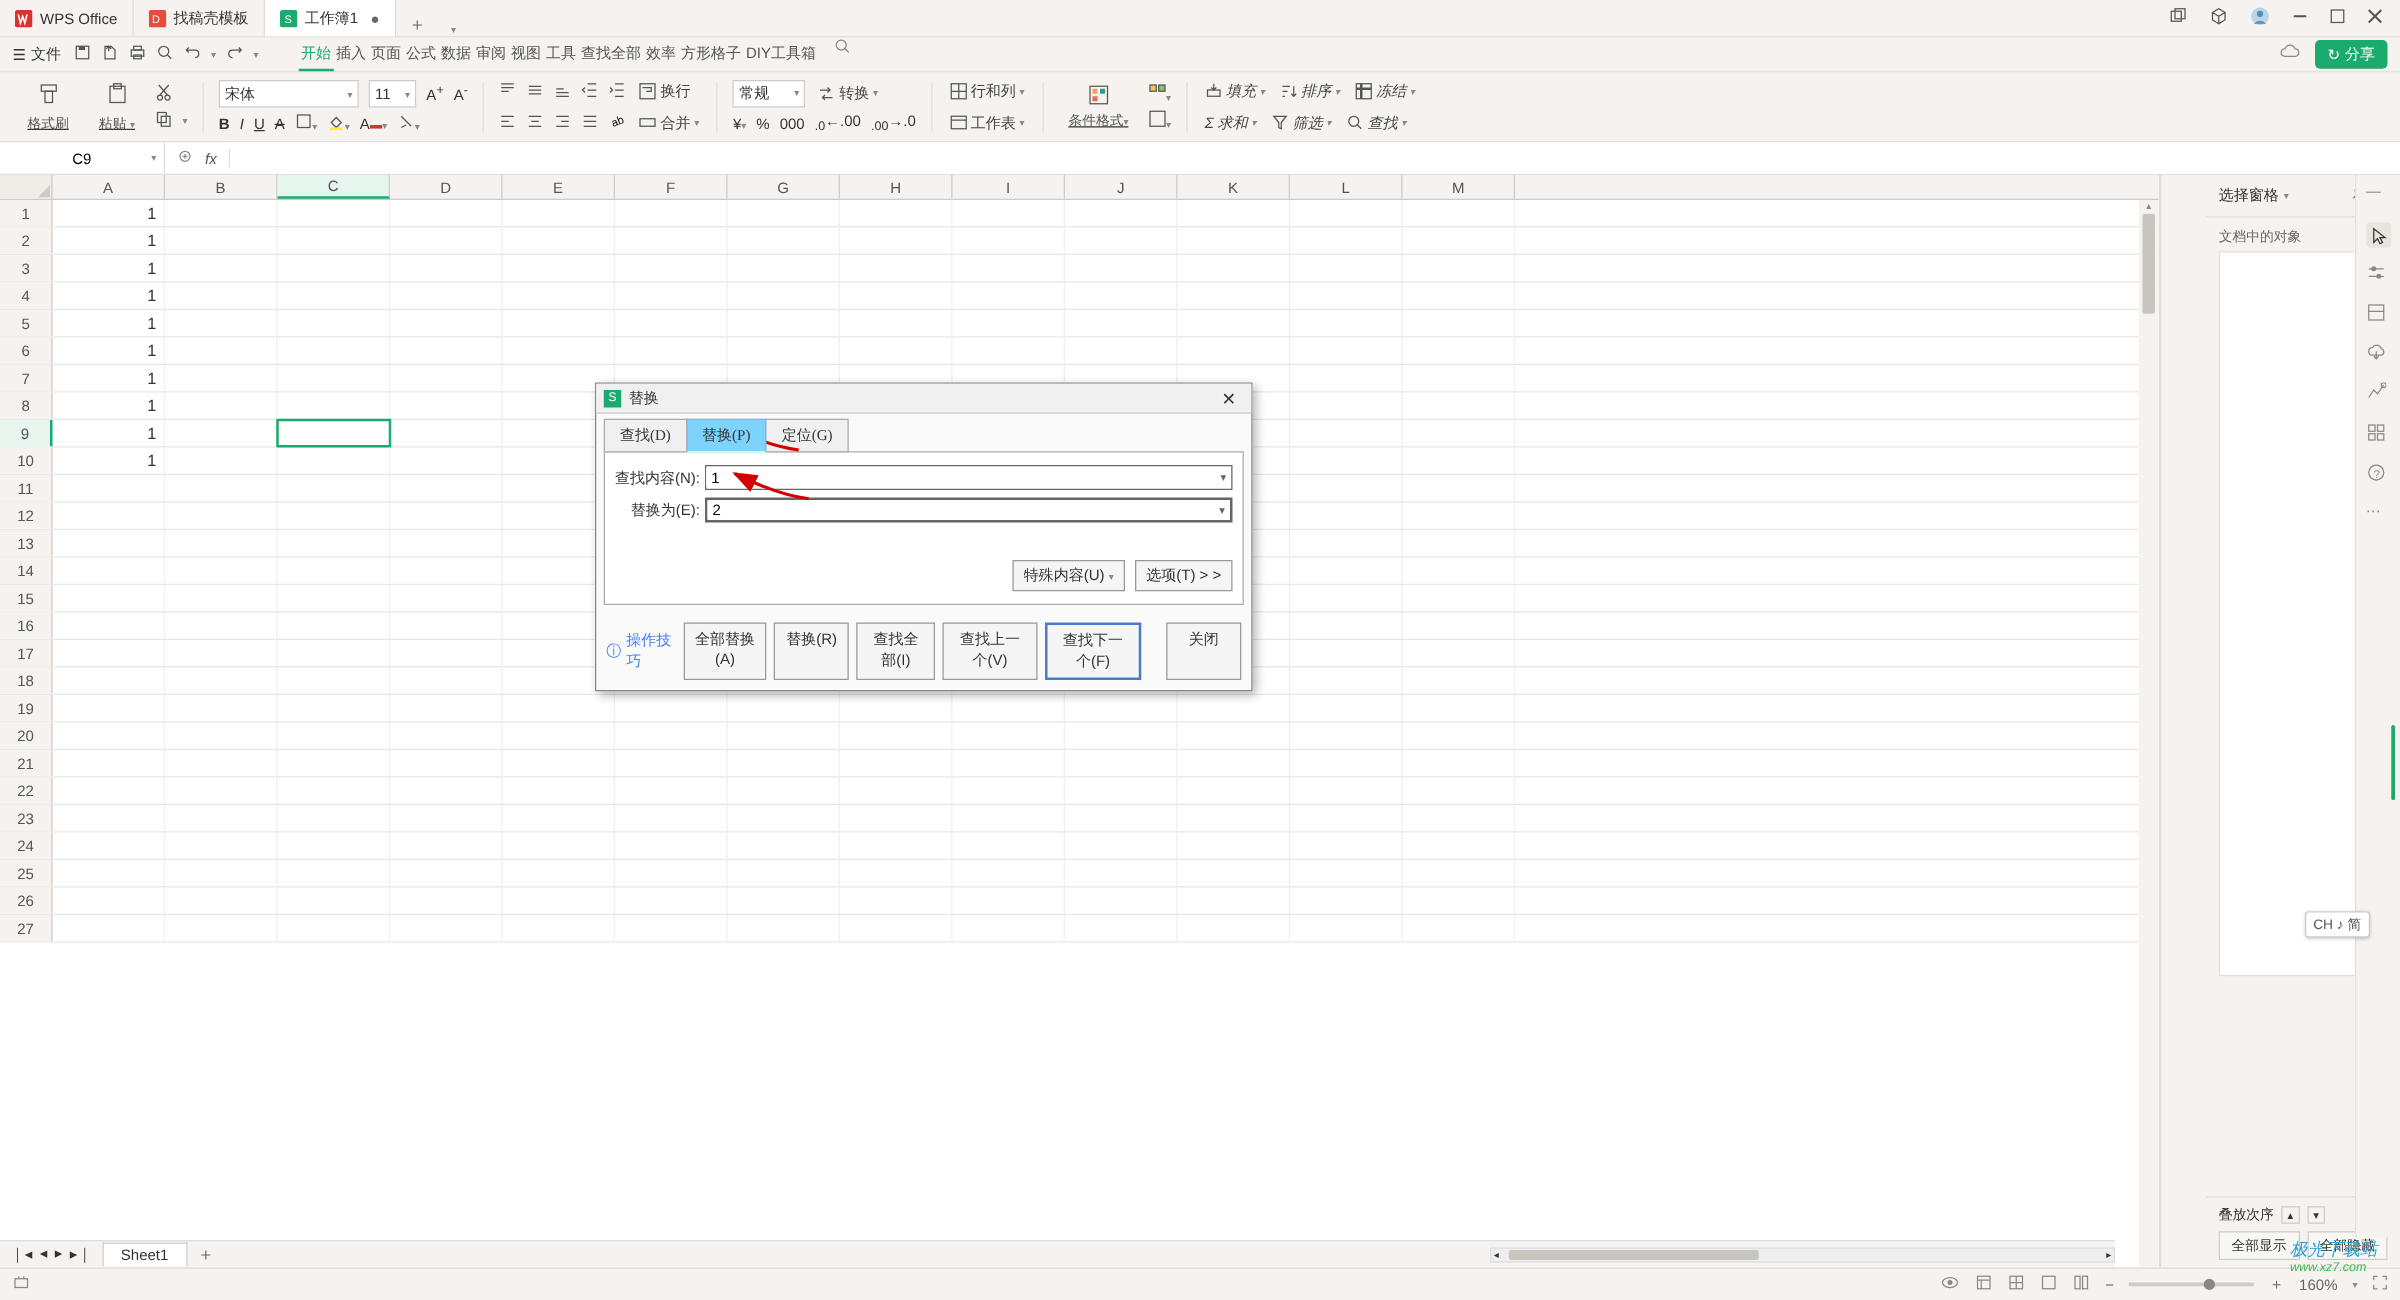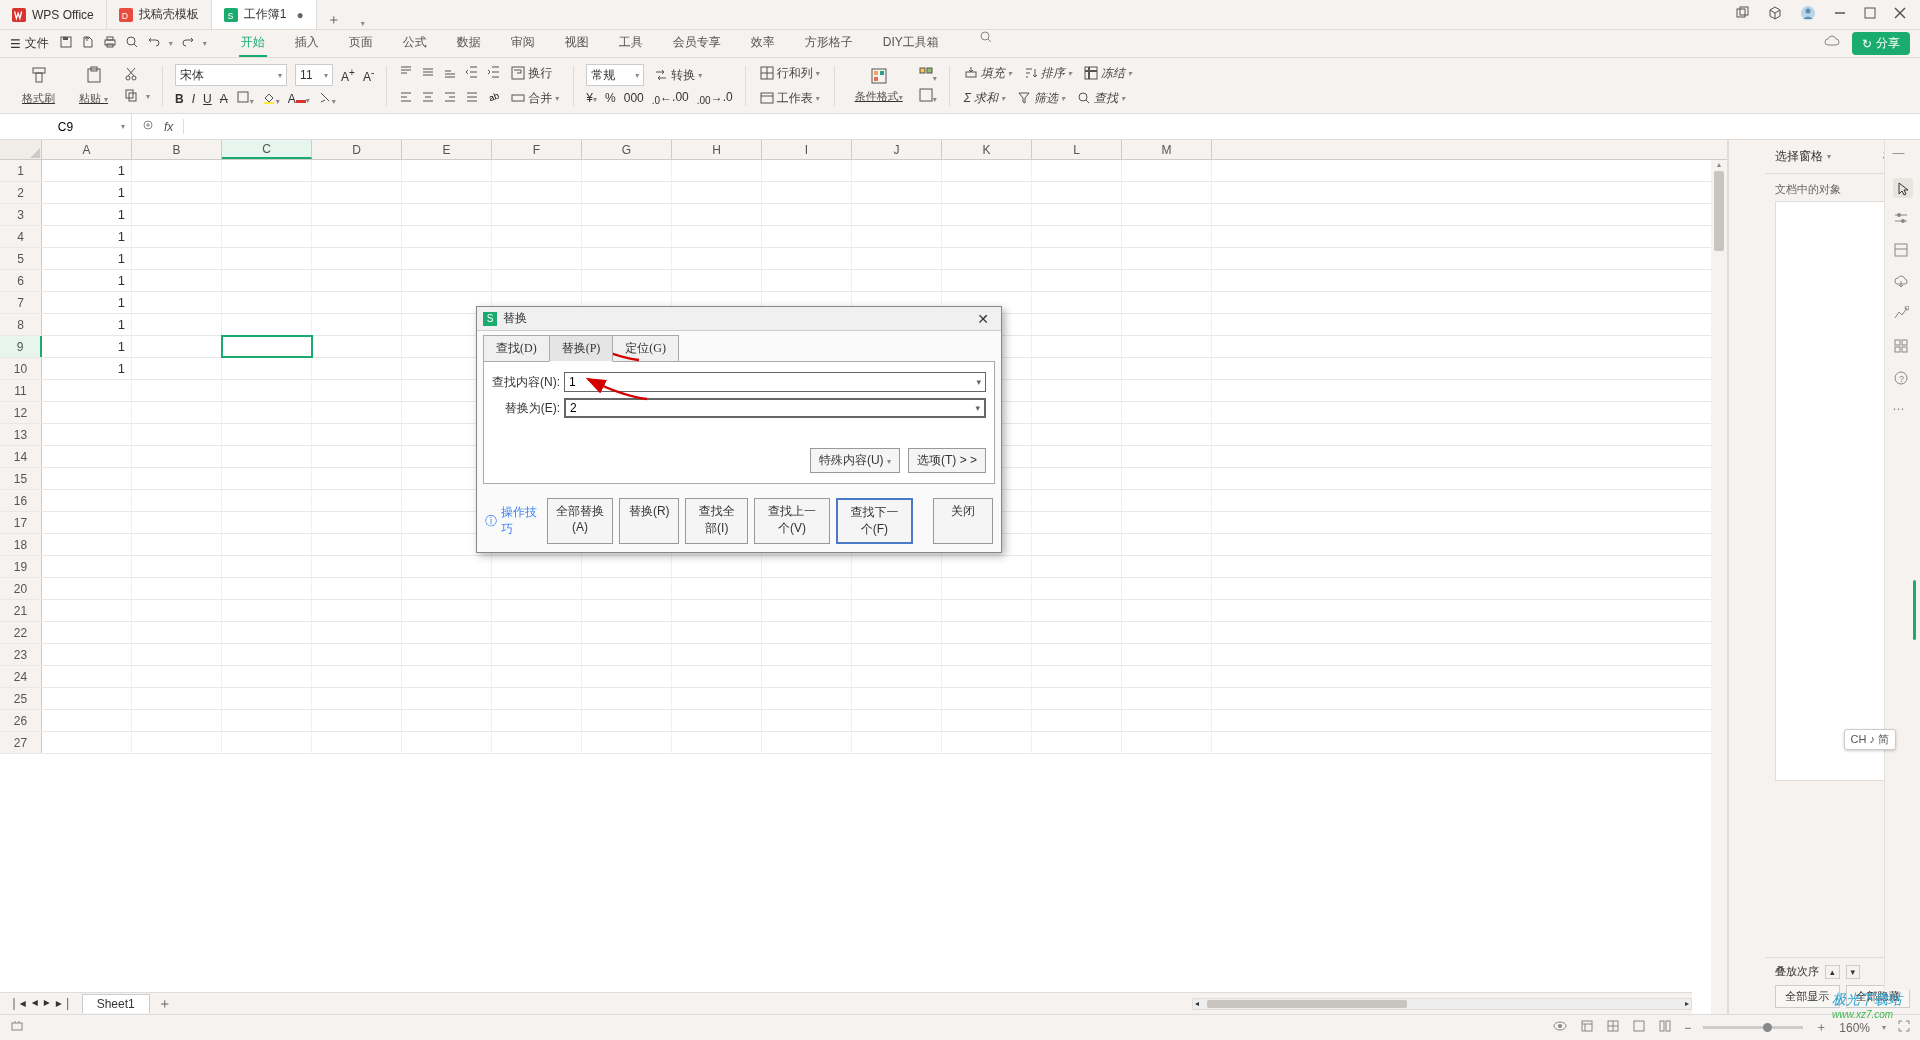--- a/index.html
+++ b/index.html
@@ -14,21 +14,21 @@
   .doc-icon { width: 14px; height: 14px; }
   .tab-dot { color: #666; margin-left: 4px; }
   .add-tab { padding: 0 10px; color: #666; font-size: 14px;}
   .win-controls { display: flex; gap: 18px; padding: 0 14px; align-items: center; }
   .win-controls span svg, .win-controls span { color:#555;}
   
   
   .menubar { height: 28px; background: #f5f2ef; display: flex; align-items: center; padding: 0 10px; gap: 2px; border-bottom: 1px solid #e0ddd8;}
   .menu-file { display:flex; align-items:center; gap:4px;}
   .menu-icons { display:flex; gap:8px; align-items:center; margin-left:8px;}
-  .menu-items { display: flex; gap: 26px; margin-left: 30px; }
+  .menu-items { display: flex; margin-left: 30px; }
   .menu-item { color: #555; padding: 4px 2px; }
   .menu-item.active { color: #1aab6e; border-bottom: 2px solid #1aab6e; }
   .menu-right { margin-left:auto; display:flex; gap:12px; align-items:center;}
   .share-btn { background: #1aab6e; color: white; padding: 3px 10px; border-radius: 4px; display:flex; align-items:center; gap:4px;}
 
   
   .ribbon { height: 56px; background: #f5f2ef; display: flex; align-items: center; padding: 6px 14px; gap: 8px; border-bottom: 1px solid #ddd;}
   .ribbon-group { display: flex; flex-direction: column; align-items:center; justify-content:center; gap:4px; padding: 0 8px; height:100%; }
   .ribbon-group.big { flex-direction: column; text-decoration: underline; }
   .rg-row { display:flex; gap:8px; align-items:center;}
@@ -94,21 +94,21 @@
   .zoom-slider { width:100px; height:3px; background:#ccc; position:relative;}
   .zoom-thumb { position:absolute; left:60%; top:-3px; width:9px; height:9px; background:#888; border-radius:50%;}
 
   
   .dialog { position:absolute; left:476px; top:306px; width:526px; background:#fafafa; border:1px solid #888; box-shadow:3px 3px 8px rgba(0,0,0,0.3);}
   .dlg-title { height:24px; background:#f0f0f0; display:flex; align-items:center; padding:0 6px; font-size:12px; border-bottom:1px solid #ccc;}
   .dlg-icon { width:14px; height:14px; background:#1aab6e; color:white; font-size:10px; display:flex; align-items:center; justify-content:center; margin-right:6px;}
   .dlg-close { margin-left:auto; font-size:14px; padding:0 6px;}
   .dlg-tabs { display:flex; padding:4px 6px 0 6px;font-family:Liberation Serif, serif;}
   .dlg-tab { padding:4px 12px; border:1px solid #aaa; background:#f0f0f0; font-size:12px; margin-right:-1px;}
-  .dlg-tab.active { background:#e5e5e5; border-bottom:1px solid white; position:relative; z-index:1;}
+  .dlg-tab.active { background:#7dd3fc; border-bottom:1px solid white; position:relative; z-index:1;}
   .dlg-body { border:1px solid #aaa; margin:0 6px 6px 6px; padding:10px 8px; background:white; margin-top:-1px;}
   .dlg-row { display:flex; align-items:center; margin-bottom:6px;}
   .dlg-label { width:72px; text-align:right; font-size:12px; padding-right:4px;}
   .dlg-input-wrap { flex:1; border:1px solid #666; height:20px; display:flex; align-items:center; position:relative;}
   .dlg-input { border:none; flex:1; padding:0 4px; font-size:12px; outline:none;}
   .dlg-dd { font-size:9px; padding:0 4px; color:#666;}
   .dlg-opts { display:flex; justify-content:flex-end; gap:8px; margin-top:30px;}
   .dlg-opt-btn { border:1px solid #999; padding:3px 8px; font-size:12px; background:#f5f5f5;}
   .dlg-footer { display:flex; align-items:center; padding:8px; gap:6px;}
   .dlg-tip { display:flex; align-items:center; gap:4px; color:#3b82f6; font-size:12px;}
@@ -219,21 +219,21 @@
   </div>
   <div class="menu-items">
     <span class="menu-item active">开始</span>
     <span class="menu-item">插入</span>
     <span class="menu-item">页面</span>
     <span class="menu-item">公式</span>
     <span class="menu-item">数据</span>
     <span class="menu-item">审阅</span>
     <span class="menu-item">视图</span>
     <span class="menu-item">工具</span>
-    <span class="menu-item">会员专享</span>
+    <span class="menu-item">查找全部</span>
     <span class="menu-item">效率</span>
     <span class="menu-item">方形格子</span>
     <span class="menu-item">DIY工具箱</span>
     <span style="margin-left:12px;"><svg width="14" height="14" viewBox="0 0 14 14">
           <circle cx="6" cy="6" r="4" fill="none" stroke="#888"></circle>
           <line x1="9" y1="9" x2="12" y2="12" stroke="#888"></line>
         </svg></span>
   </div>
   <div class="menu-right">
     <span><svg width="16" height="14" viewBox="0 0 16 14">

